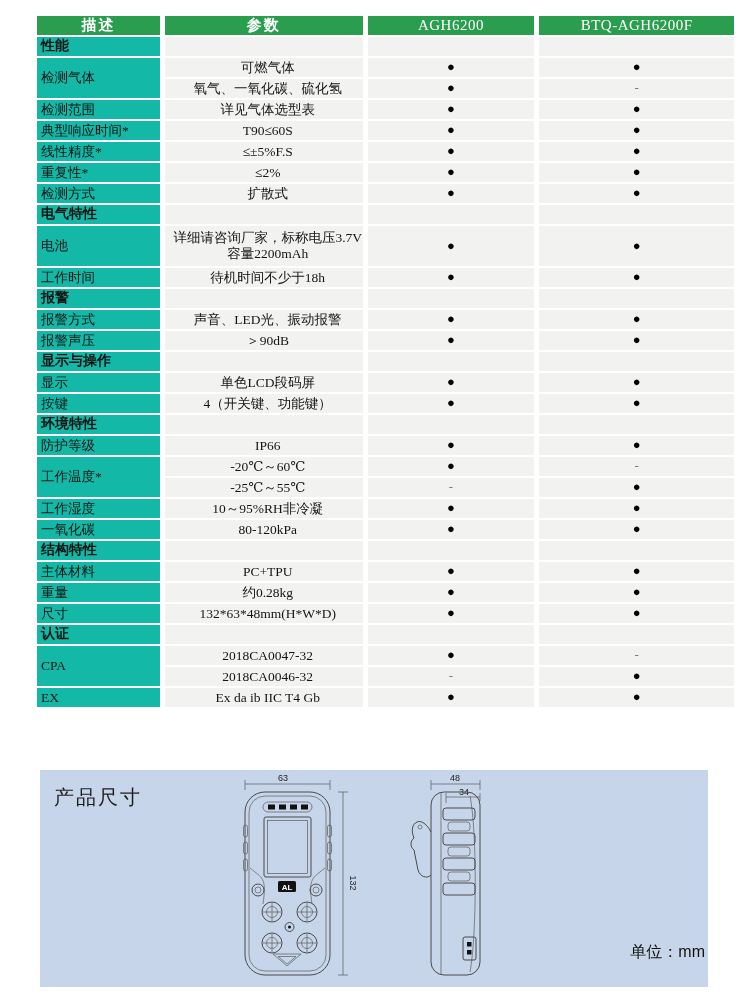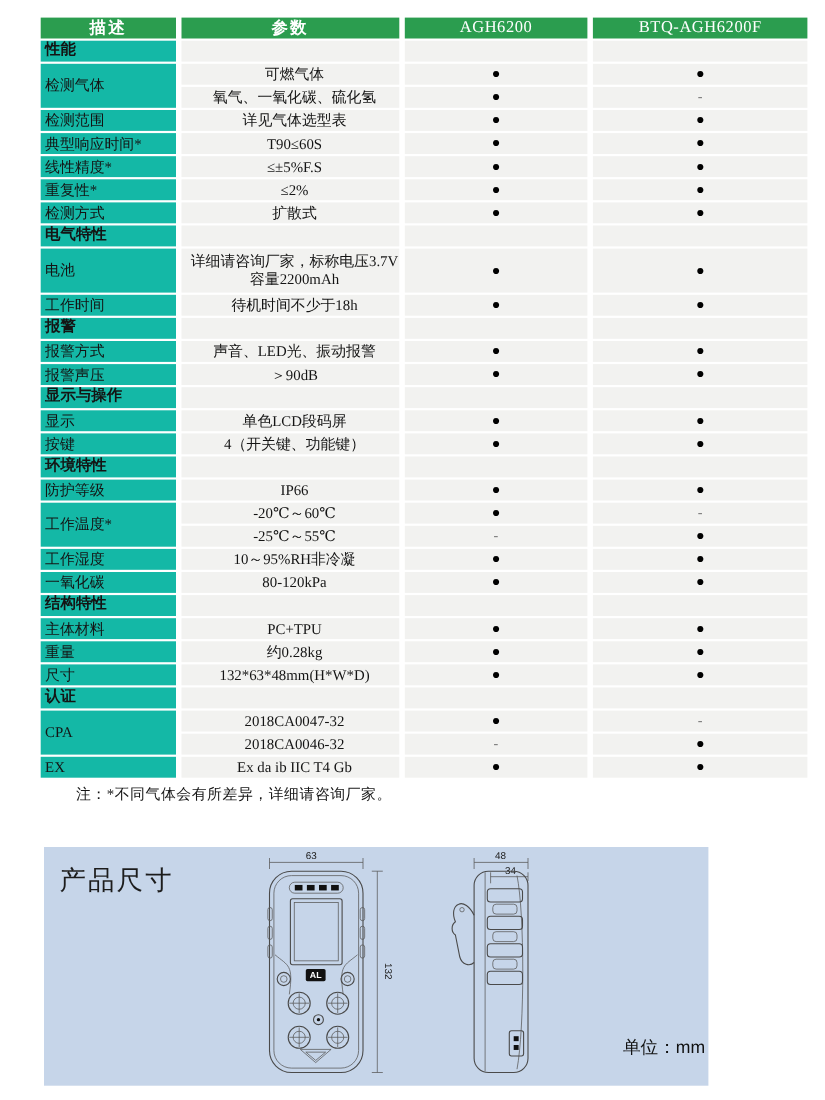--- a/index.html
+++ b/index.html
@@ -25,25 +25,25 @@
   td.section { font-weight:700; font-size:14px; }
   td.blank, td.param, td.val { background:#f2f2f0; }
   td.param { text-align:center; padding-left:8px; }
   td.val { text-align:center; }
   td.dot { font-size:13px; color:#000; }
   td.dash { color:#777; font-size:13px; }
   tr.tall td { height:40px; }
   .note { margin-left:37px; margin-top:4px; font-size:13.5px; letter-spacing:.5px; }
   
   .dim-panel {
-    position:absolute; left:40px; top:770px; width:604px; height:217px;
+    position:absolute; left:40px; top:770px; width:668px; height:217px;
     background:#c6d5e9;
   }
   .dim-title {
-    position:absolute; left:14px; top:14px; font-size:24px; font-weight:500;
+    position:absolute; left:14px; top:14px; font-size:20px; font-weight:500;
     color:#1c1c1c; letter-spacing:2px;
     font-family:"Liberation Sans","DejaVu Sans",sans-serif;
   }
   .dim-unit {
     position:absolute; right:3px; bottom:24px; font-size:16px; color:#111;
     font-family:"Liberation Sans","DejaVu Sans",sans-serif;
   }
   .dim-svg { position:absolute; left:0; top:0; }
   .ln { stroke:#4a4a4a; stroke-width:1; fill:none; }
   .thin { stroke:#5a5a5a; stroke-width:.7; fill:none; }
@@ -251,21 +251,20 @@
             <td class="val dot">●</td>
           </tr>
           <tr>
             <td class="label">EX</td>
             <td class="param">Ex da ib IIC T4 Gb</td>
             <td class="val dot">●</td>
             <td class="val dot">●</td>
           </tr>
         </tbody>
     </table>
-    <div class="note">注：*不同气体会有所差异，详细请咨询厂家。</div>
   </div>
 
   <div class="dim-panel">
     <svg class="dim-svg" width="668" height="217" viewBox="0 0 668 217">
 
       <g>
 
         <g>
           <line class="thin" x1="205" y1="14" x2="290" y2="14"></line>
           <line class="thin" x1="205" y1="10" x2="205" y2="20"></line>

